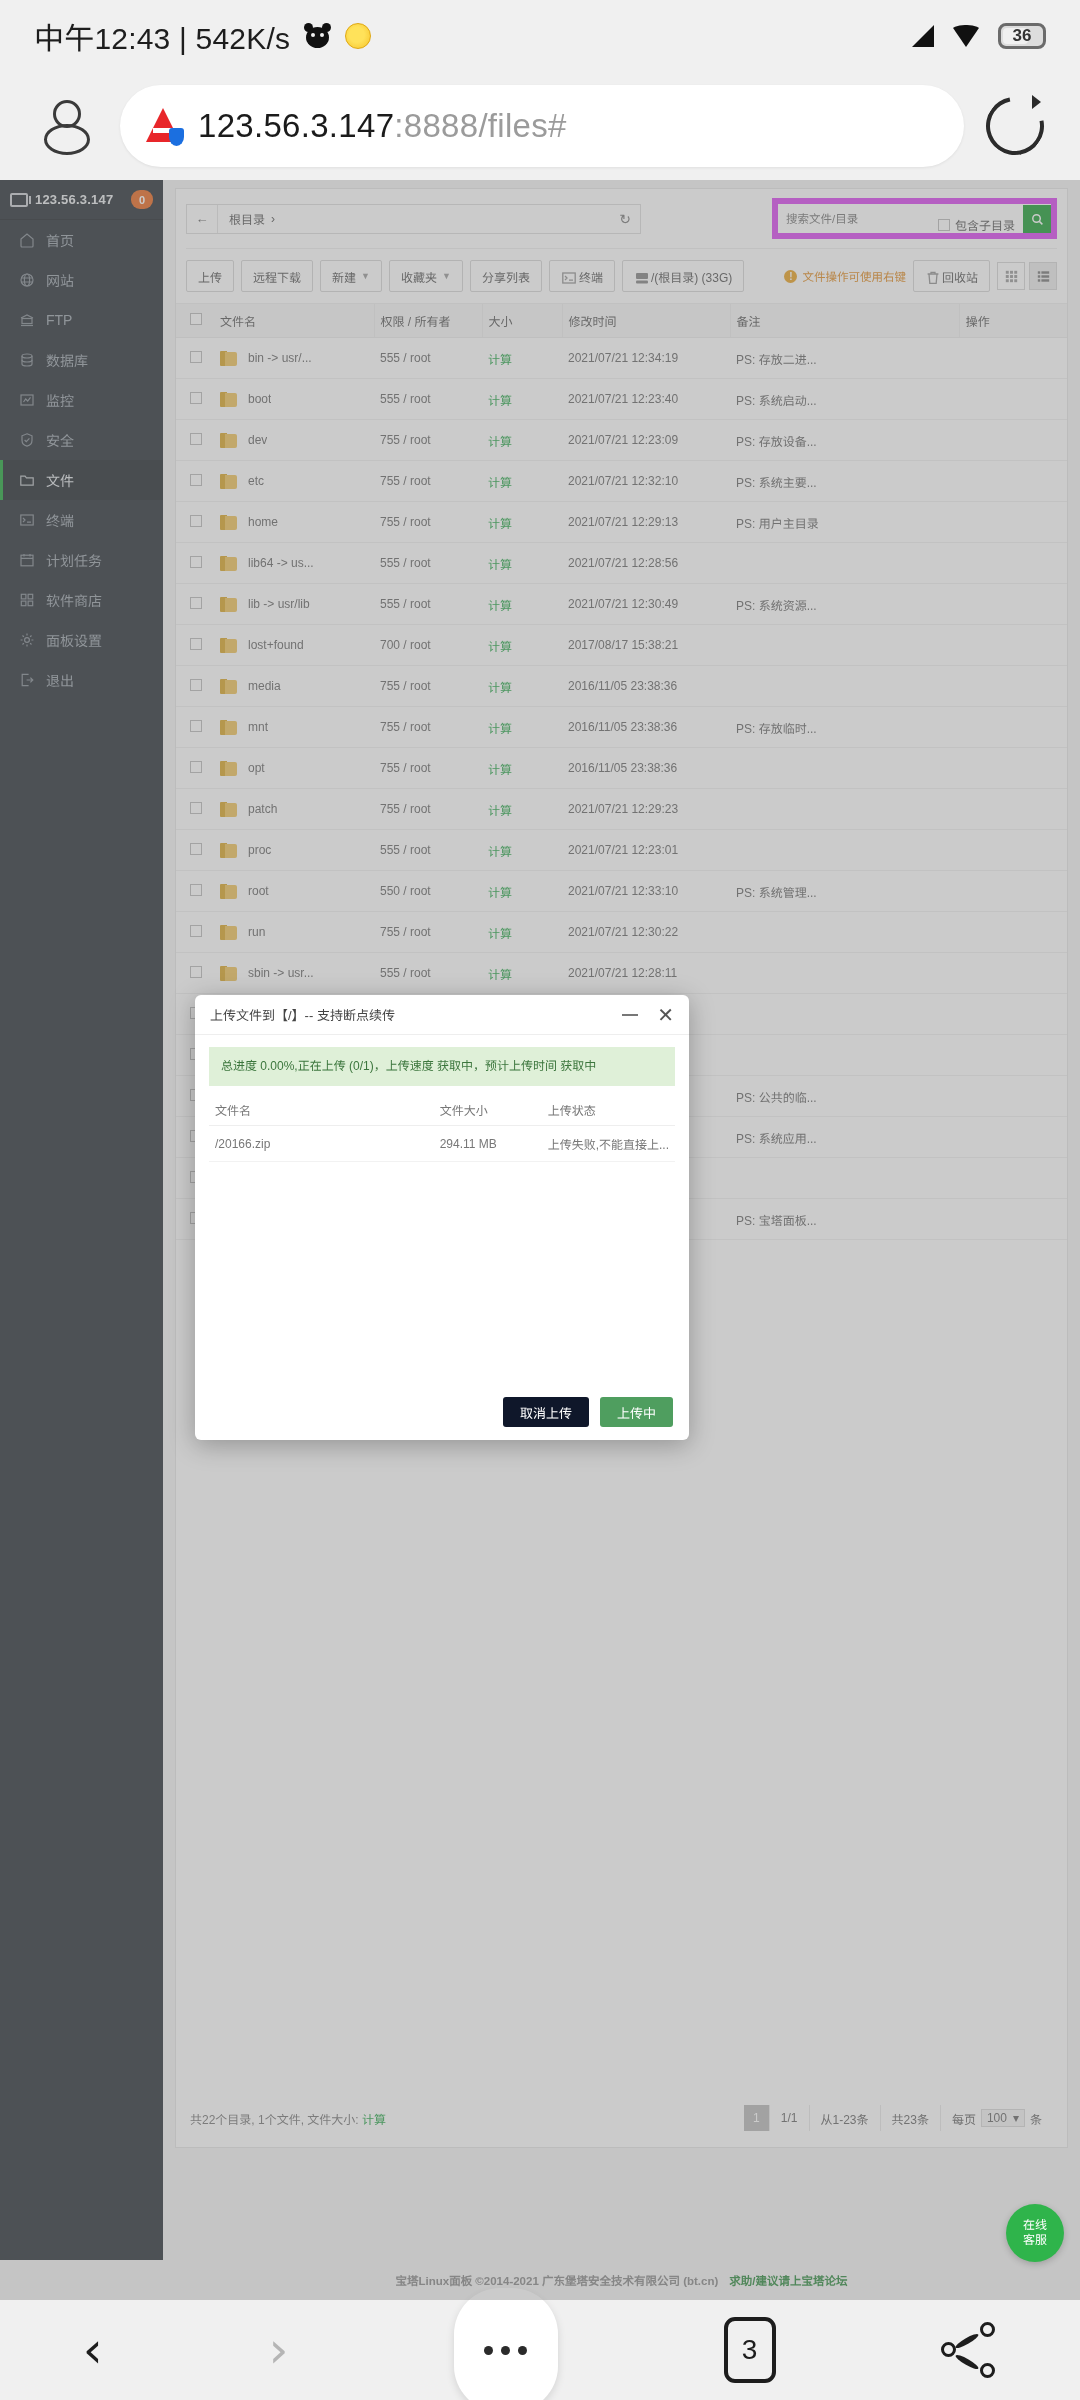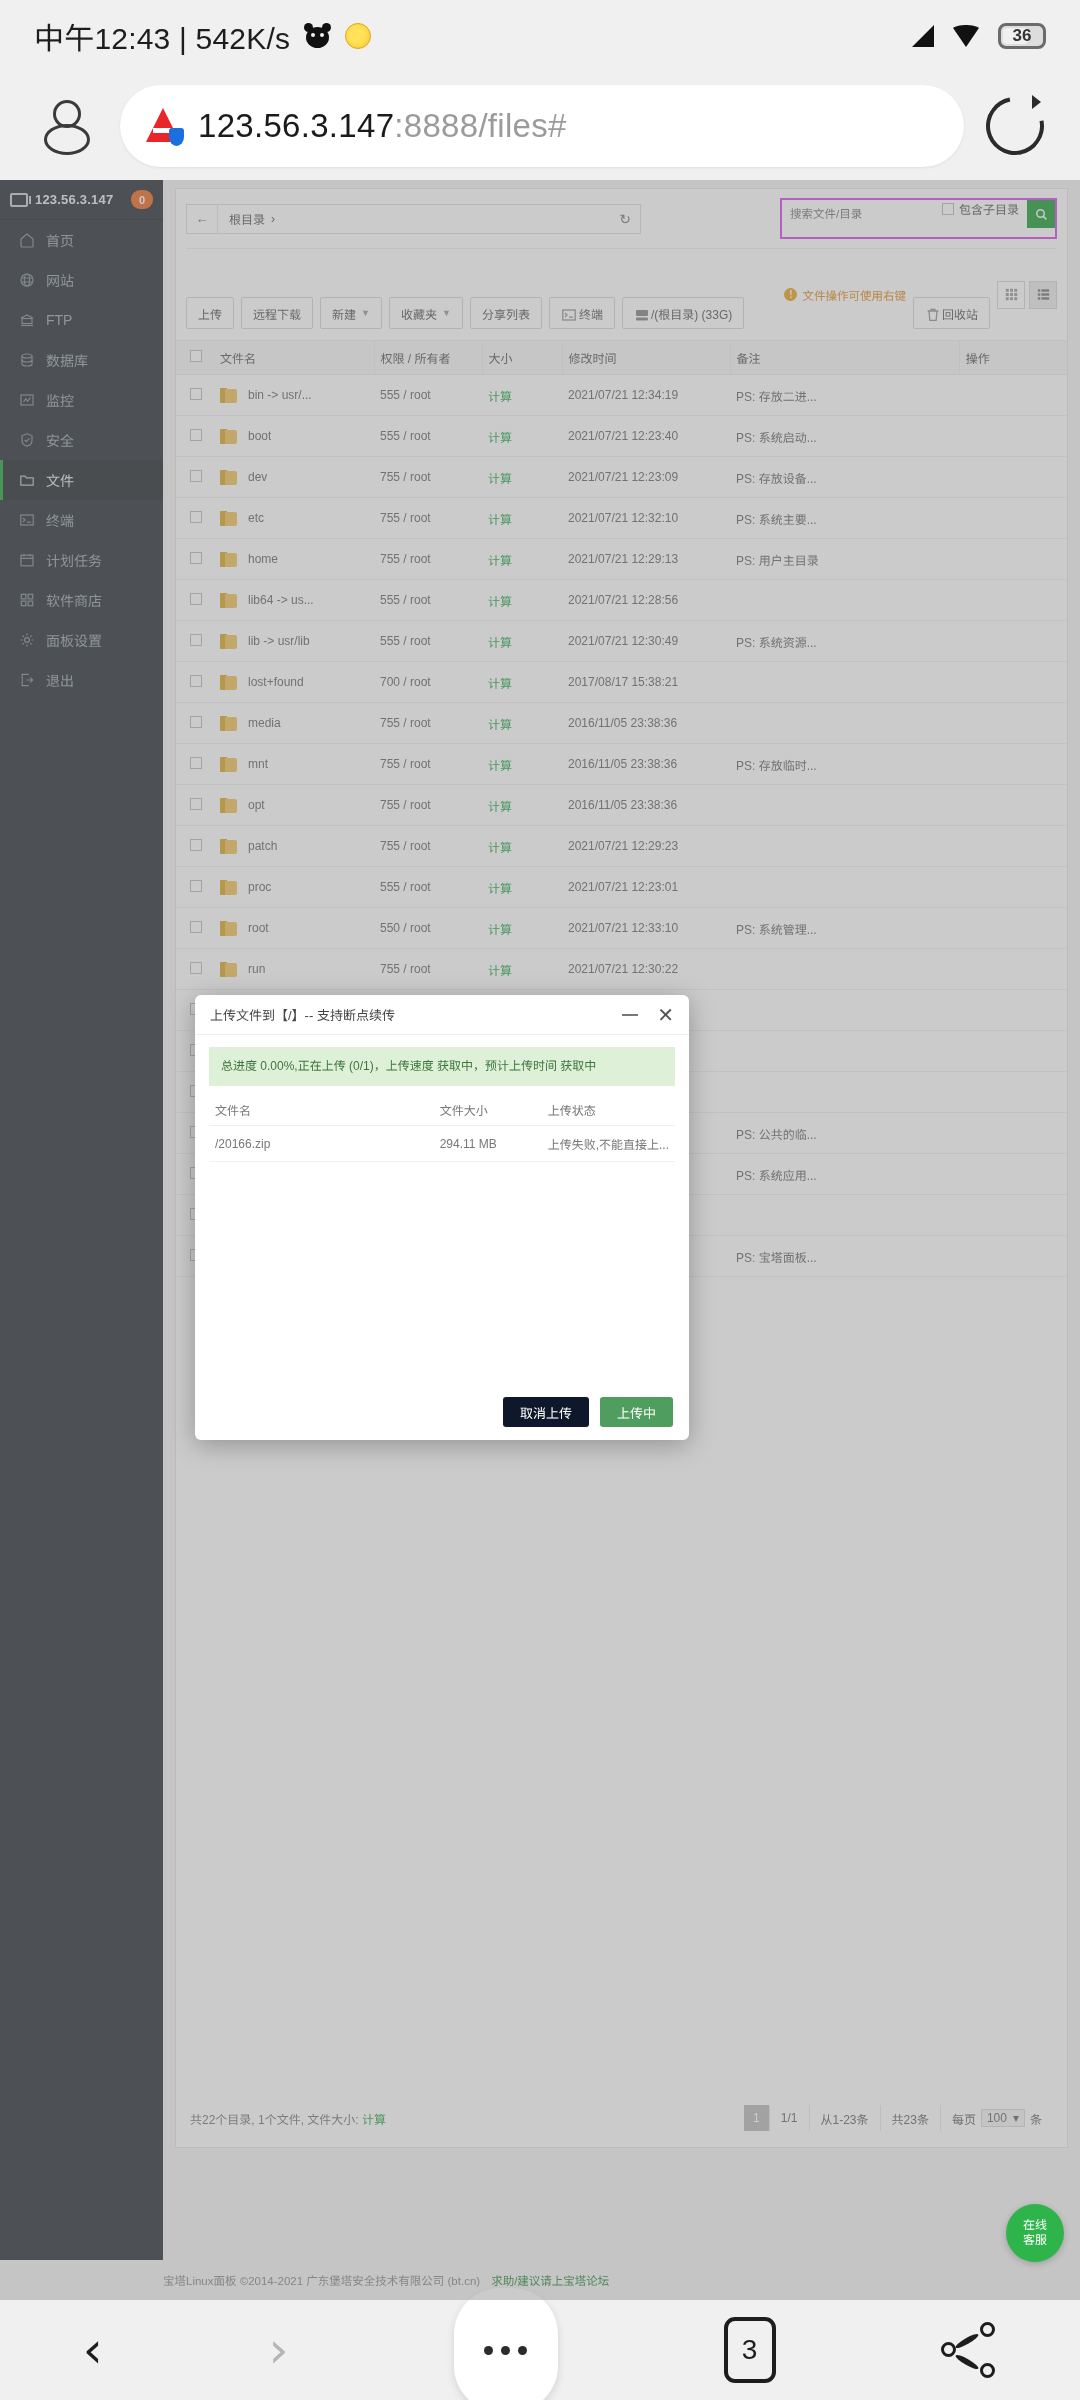--- a/index.html
+++ b/index.html
@@ -83,31 +83,31 @@
 
   
   .main { position: absolute; left: 163px; top: 0; width: 917px; height: 2080px; background: #f5f5f5; }
   .content-card { margin: 8px 12px 0 12px; background: #fff; border: 1px solid #e6e6e6; min-height: 1960px; position: relative; }
 
   .topbar { display: flex; align-items: center; padding: 9px 10px; gap: 10px; }
   .crumb-wrap { display: flex; align-items: center; flex: 1; max-width: 455px; border: 1px solid #ddd; height: 30px; background: #fff; }
   .crumb-back { width: 31px; height: 28px; border-right: 1px solid #e4e4e4; display: flex; align-items: center; justify-content: center; color: #666; font-size: 13px; }
   .crumb-path { flex: 1; padding: 0 11px; font-size: 12px; color: #555; display: flex; align-items: center; gap: 6px; }
   .crumb-refresh { width: 30px; display: flex; align-items: center; justify-content: center; color: #777; font-size: 14px; }
-  .search-wrap { margin-left: auto; display: flex; align-items: flex-start; height: 41px; border: 2px solid #d946ef; }
+  .search-wrap { margin-left: auto; display: flex; align-items: flex-end; height: 41px; border: 6px solid #d946ef; }
   .search-input { width: 152px; height: 28px; border: none; outline: none; font-size: 11.5px; color: #666; padding: 0 8px; background: #fff; font-family: inherit; }
   .search-sub { display: flex; align-items: center; gap: 5px; font-size: 12px; color: #555; padding: 0 8px; }
   .chk { width: 12px; height: 12px; border: 1px solid #bbb; background: #fff; display: inline-block; }
   .search-go { width: 28px; height: 28px; background: #1a9e33; color: #fff; display: flex; align-items: center; justify-content: center; }
 
   .divider { height: 1px; background: #eee; margin: 0 10px; }
 
   .btnbar { display: flex; align-items: center; gap: 7px; padding: 11px 10px; }
   .btn { height: 32px; border: 1px solid #d6d6d6; background: #fff; border-radius: 2px;
-         display: flex; align-items: center; gap: 5px; padding: 0 11px; font-size: 12px; color: #555; white-space: nowrap; margin-top: 37px; }
+         display: flex; align-items: center; gap: 5px; padding: 0 11px; font-size: 12px; color: #555; white-space: nowrap; }
   .btn .cv { font-size: 9px; color: #999; }
   .tip { margin-left: auto; display: flex; align-items: center; gap: 5px; font-size: 11.5px; color: #e08a20; }
   .tip .dot { width: 13px; height: 13px; border-radius: 50%; background: #e8a020; color: #fff; font-size: 10px;
               display: flex; align-items: center; justify-content: center; font-weight: bold; }
   .viewtog { display: flex; gap: 4px; }
   .vtog { width: 28px; height: 28px; border: 1px solid #d6d6d6; background: #fff; display: flex; align-items: center; justify-content: center; }
   .vtog.on { background: #ebebeb; }
 
   
   table.files { width: 100%; border-collapse: collapse; font-size: 12px; }
@@ -133,21 +133,21 @@
   
   .card-foot { position: absolute; left: 0; right: 0; bottom: 0; height: 58px;
      display: flex; align-items: center; padding: 0 14px; font-size: 12px; color: #777; }
   .pager { margin-left: auto; display: flex; align-items: center; font-size: 12px; color: #666; }
   .pg-cell { padding: 0 11px; height: 26px; display: flex; align-items: center; border-right: 1px solid #e7e7e7; }
   .pg-cell:last-child { border-right: none; }
   .pg-cur { background: #b9b9b9; color: #fff; min-width: 26px; justify-content: center; padding: 0 8px; }
   .pg-sel { border: 1px solid #d8d8d8; background: #f3f3f3; padding: 1px 5px; margin: 0 5px; display: inline-flex; align-items: center; gap: 6px; }
 
   .copyright { position: absolute; left: 163px; right: 0; top: 2080px; height: 40px;
-     display: flex; align-items: center; gap: 11px; font-size: 11.5px; color: #888; }
+     display: flex; align-items: center; justify-content: center; gap: 11px; font-size: 11.5px; color: #888; font-weight: bold; }
   .copyright a { color: #2d8b3e; text-decoration: none; }
 
   .kefu { position: absolute; right: 16px; bottom: 38px; width: 58px; height: 58px; border-radius: 50%;
      background: #2fb44b; color: #fff; font-size: 12px; line-height: 15px; text-align: center;
      display: flex; flex-direction: column; align-items: center; justify-content: center; z-index: 45;
      box-shadow: 0 2px 7px rgba(0,0,0,.2); }
 
   
   .modal { position: absolute; left: 195px; top: 815px; width: 494px; height: 445px; background: #fff;
      border-radius: 6px; box-shadow: 0 5px 26px rgba(0,0,0,.28); z-index: 60; display: flex; flex-direction: column; }

